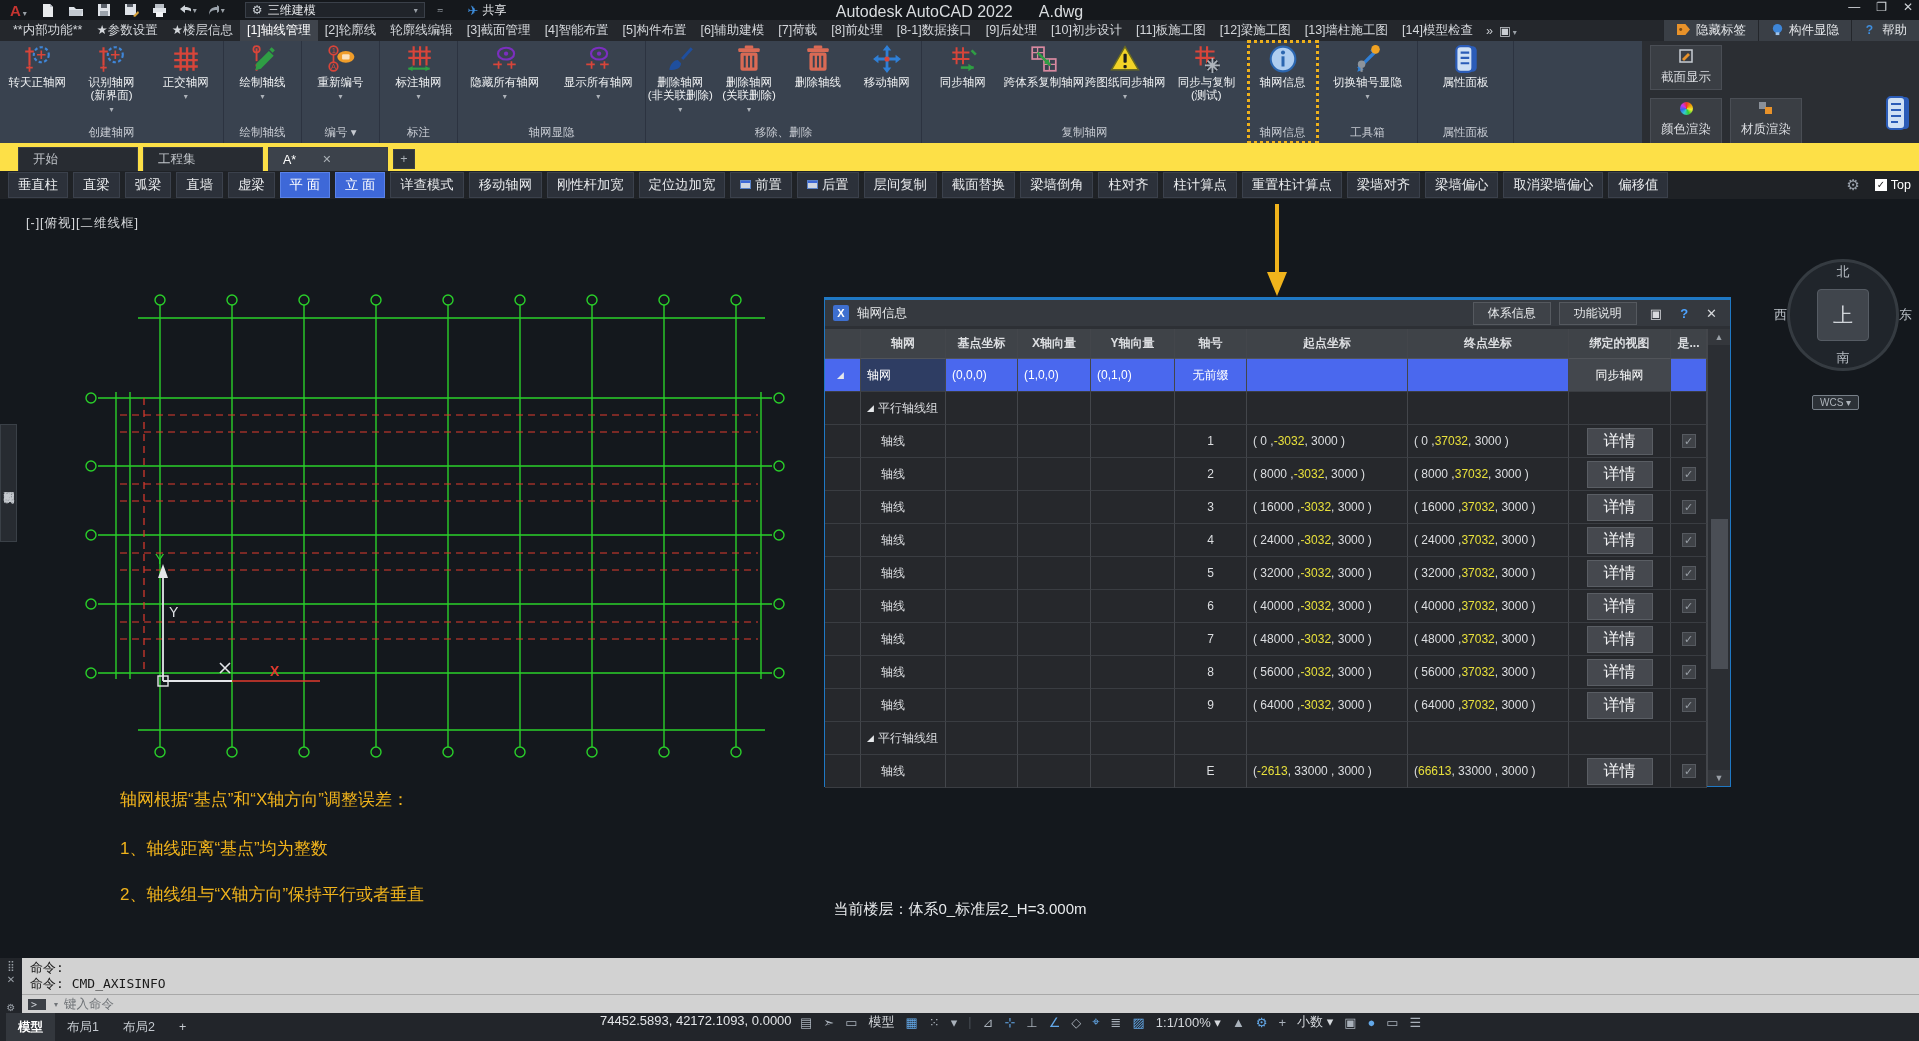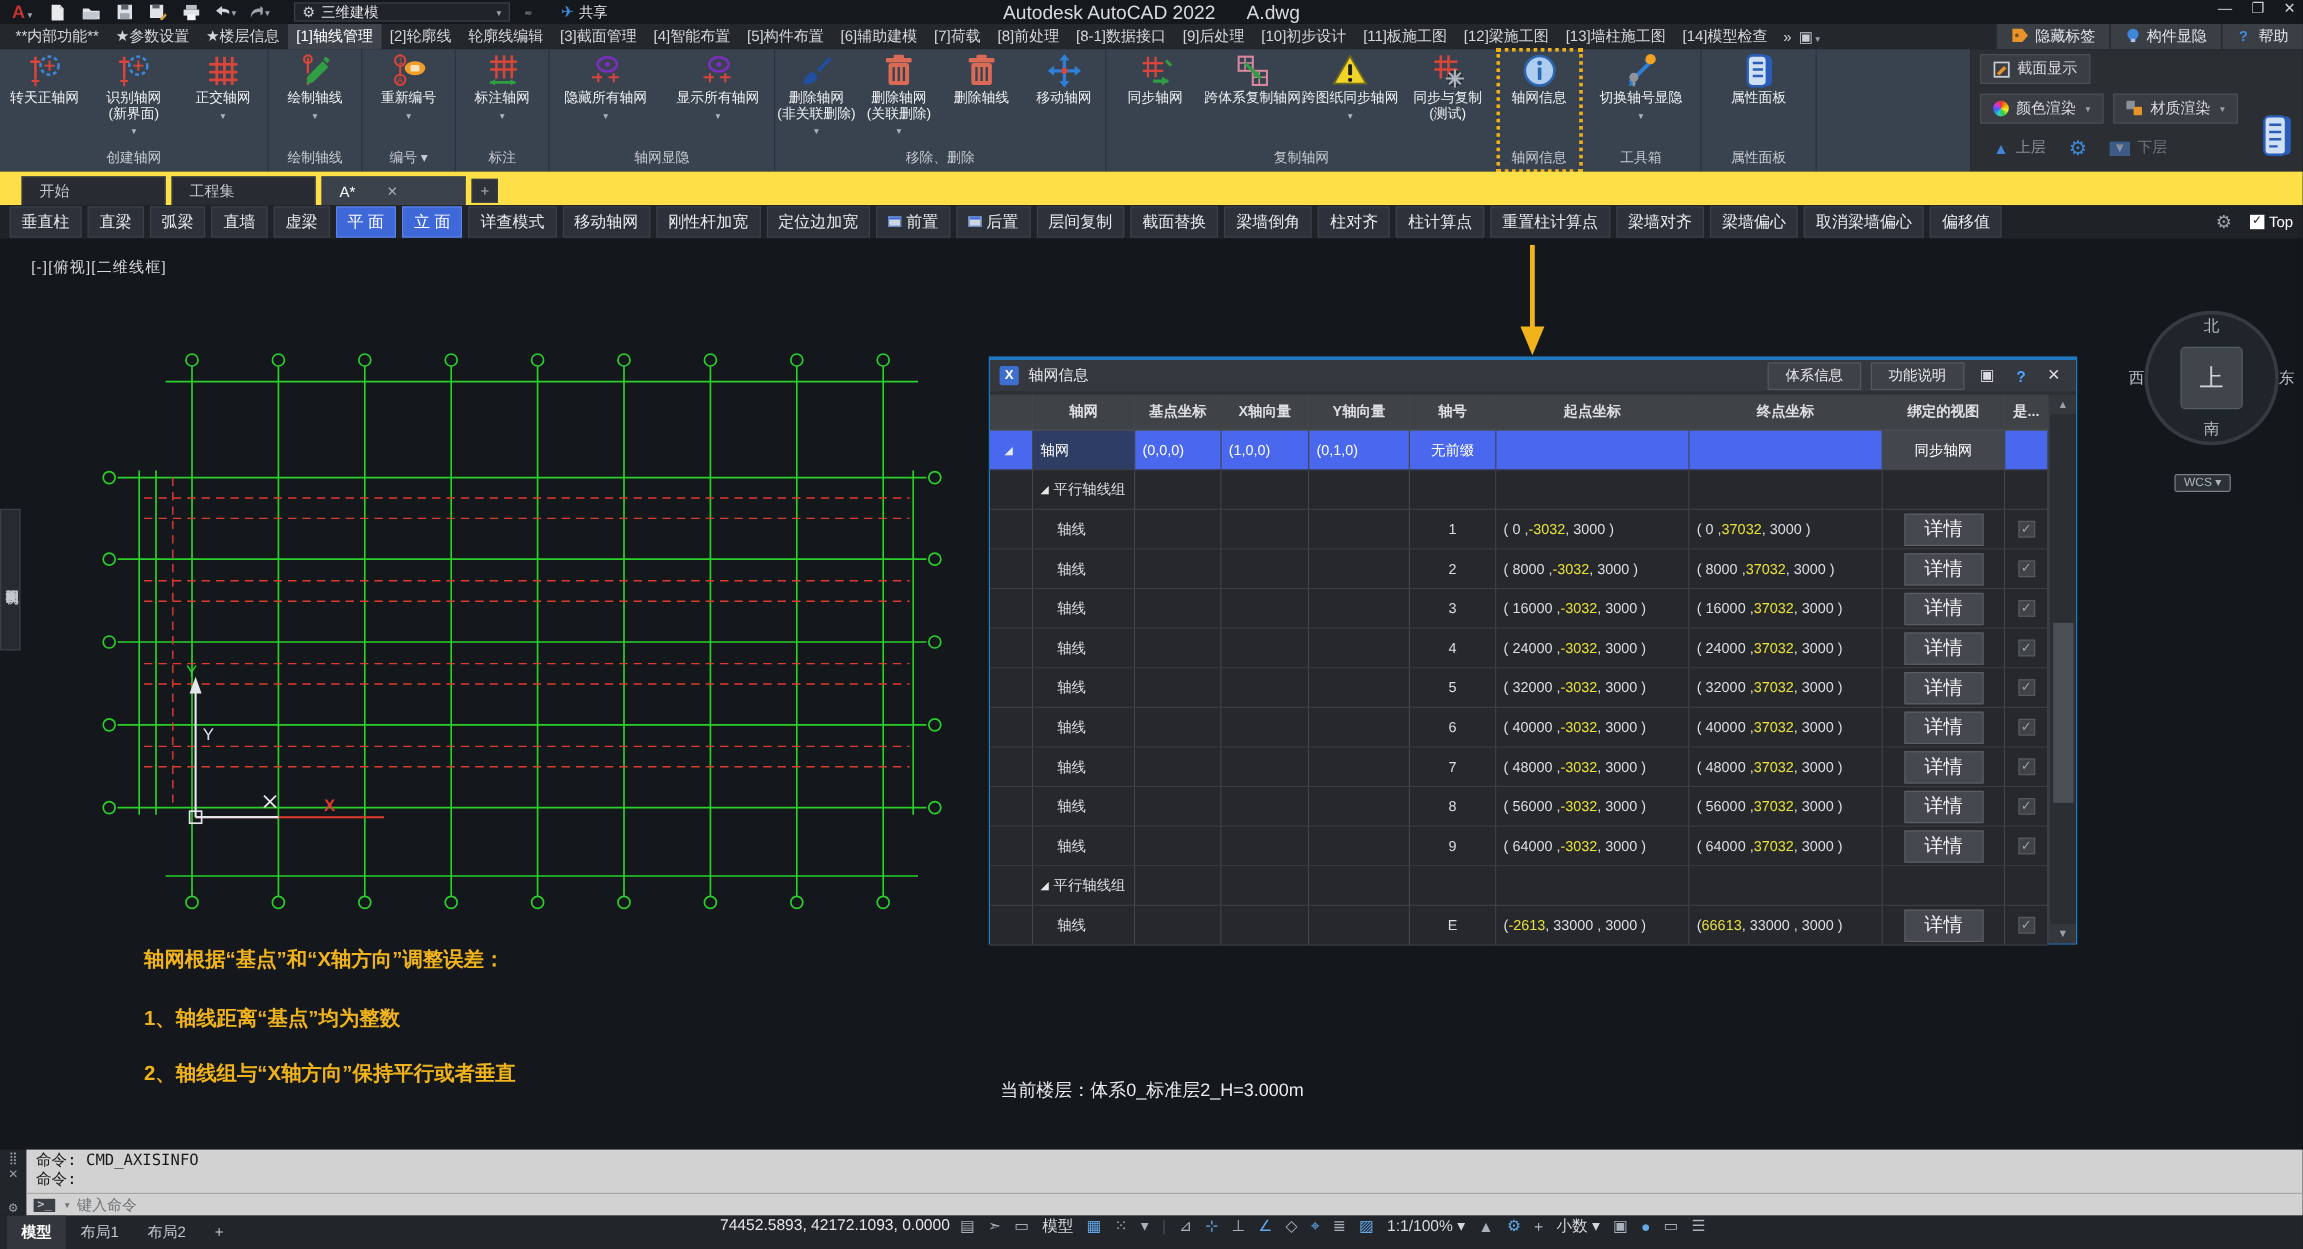--- a/index.html
+++ b/index.html
@@ -51,21 +51,21 @@
   .panel:nth-child(4){width:78px}.panel:nth-child(5){width:188px}.panel:nth-child(6){width:276px}
   .panel:nth-child(7){width:326px}.panel:nth-child(8){width:70px}.panel:nth-child(9){width:100px}
   .panel:nth-child(10){width:96px}
   #ribbon .filler { flex:1; border-right:none; }
 
   
   #right-tools { position:absolute; left:1642px; top:41px; right:0; height:102px; background:#2b2e33;
                  color:#dadce0; font-size:12.5px; }
   .rt-row { display:flex; align-items:center; gap:8px; padding:4px 8px; }
   .rt-btn { display:flex; align-items:center; gap:6px; background:#3a3e44; border:1px solid #4a4e55;
-            padding:3px 10px; }
+            padding:3px 10px;flex-direction:column; }
   .rt-btn.noborder { background:transparent; border-color:transparent; }
   .colorwheel { width:13px; height:13px; border-radius:50%;
                 background:conic-gradient(#e33,#e90,#ee3,#3c3,#3cc,#36e,#c3e,#e33); }
   .matcubes { position:relative; width:14px; height:13px; }
   .matcubes i { position:absolute; width:7px; height:7px; background:#8a9099; }
   .matcubes i:nth-child(2){ left:6px; top:5px; background:#e8922a; }
   .uparrow { color:#3e86d8; font-size:13px; }
   .downbox { color:#8a9099; background:#3e5a86; padding:0 3px; font-size:11px; }
   .gearblue { color:#3e86d8; font-size:17px; }
   .bigdoc { position:absolute; right:8px; top:54px; width:26px; height:36px; }
@@ -92,21 +92,21 @@
   .topchk { display:flex; align-items:center; gap:4px; color:#fff; }
   .topchk .box { width:12px; height:12px; background:#fff; color:#222; font-size:10px; line-height:12px;
                  text-align:center; }
 
   
   #drawing { position:absolute; left:0; top:199px; width:100%; height:759px; background:#14181d; }
   #vplabel { position:absolute; left:26px; top:16px; color:#d8dadd; font-size:12.5px; letter-spacing:1px; }
   #sidestrip { position:absolute; left:0; top:225px; width:17px; height:118px; background:#272b31;
                border:1px solid #3a4047; color:#c6cacf; font-size:11px; writing-mode:vertical-rl;
                text-align:center; line-height:15px; }
-  .anno { position:absolute; left:120px; color:#f0b31c; font-size:17px; font-weight:bold; }
+  .anno { position:absolute; left:120px; color:#f0b31c; font-size:17px; font-weight:normal; }
   #statustext { position:absolute; left:700px; top:698px; width:520px; text-align:center; color:#e8eaec;
                 font-size:15px; line-height:23px; }
   
   #compass { position:absolute; left:1787px; top:60px; width:112px; height:112px; border-radius:50%;
              background:rgba(148,158,170,0.10); border:3px solid rgba(148,158,170,0.18); }
   #compass .dir { position:absolute; color:#b9bfc6; font-size:13px; }
   #compass .n { left:50%; top:1px; transform:translateX(-50%); }
   #compass .s { left:50%; bottom:1px; transform:translateX(-50%); }
   #compass .w { left:-16px; top:50%; transform:translateY(-50%); }
   #compass .e { right:-16px; top:50%; transform:translateY(-50%); }
@@ -1054,22 +1054,22 @@
   </div>
 
   <div id="cmd">
     <div id="cmd-strip">
       <span>⣿</span>
       <span>✕</span>
       <span style="margin-top:14px">⚙</span>
     </div>
     <div id="cmd-main">
       <div id="cmd-hist">
+        <div>命令:</div>
         <div>命令: CMD_AXISINFO</div>
-        <div>命令:</div>
       </div>
       <div id="cmd-input">
         <span class="prompt-ic">&gt;_</span>
         <span class="caret" style="color:#6f7377">▾</span>
         <span class="ph">键入命令</span>
       </div>
     </div>
   </div>
 
   <div id="statusbar">

